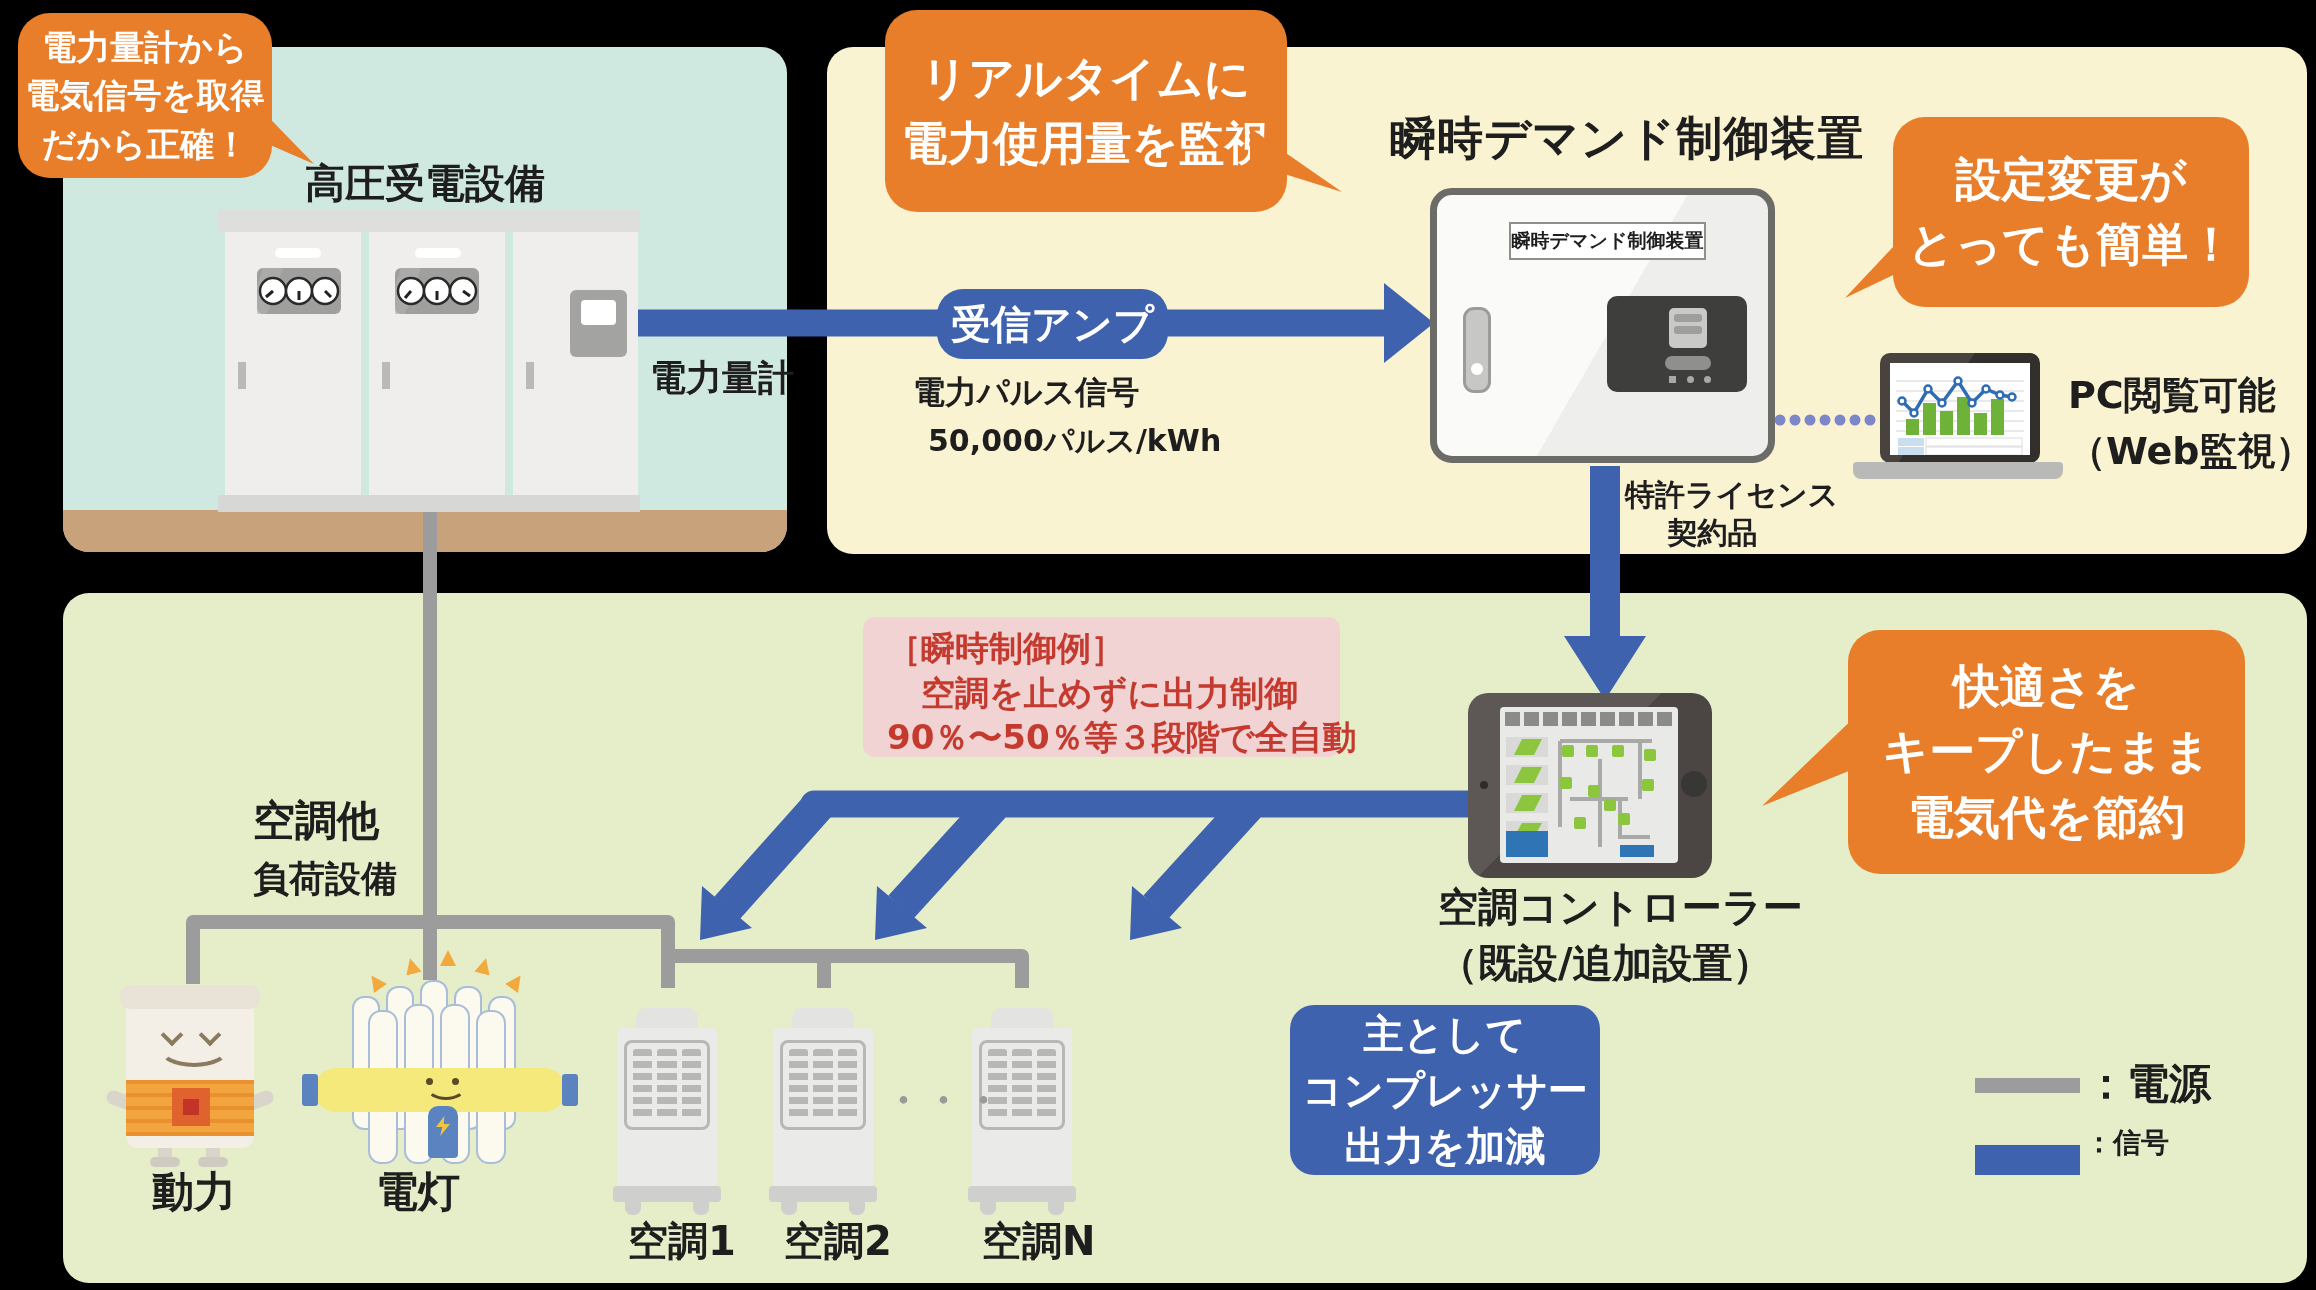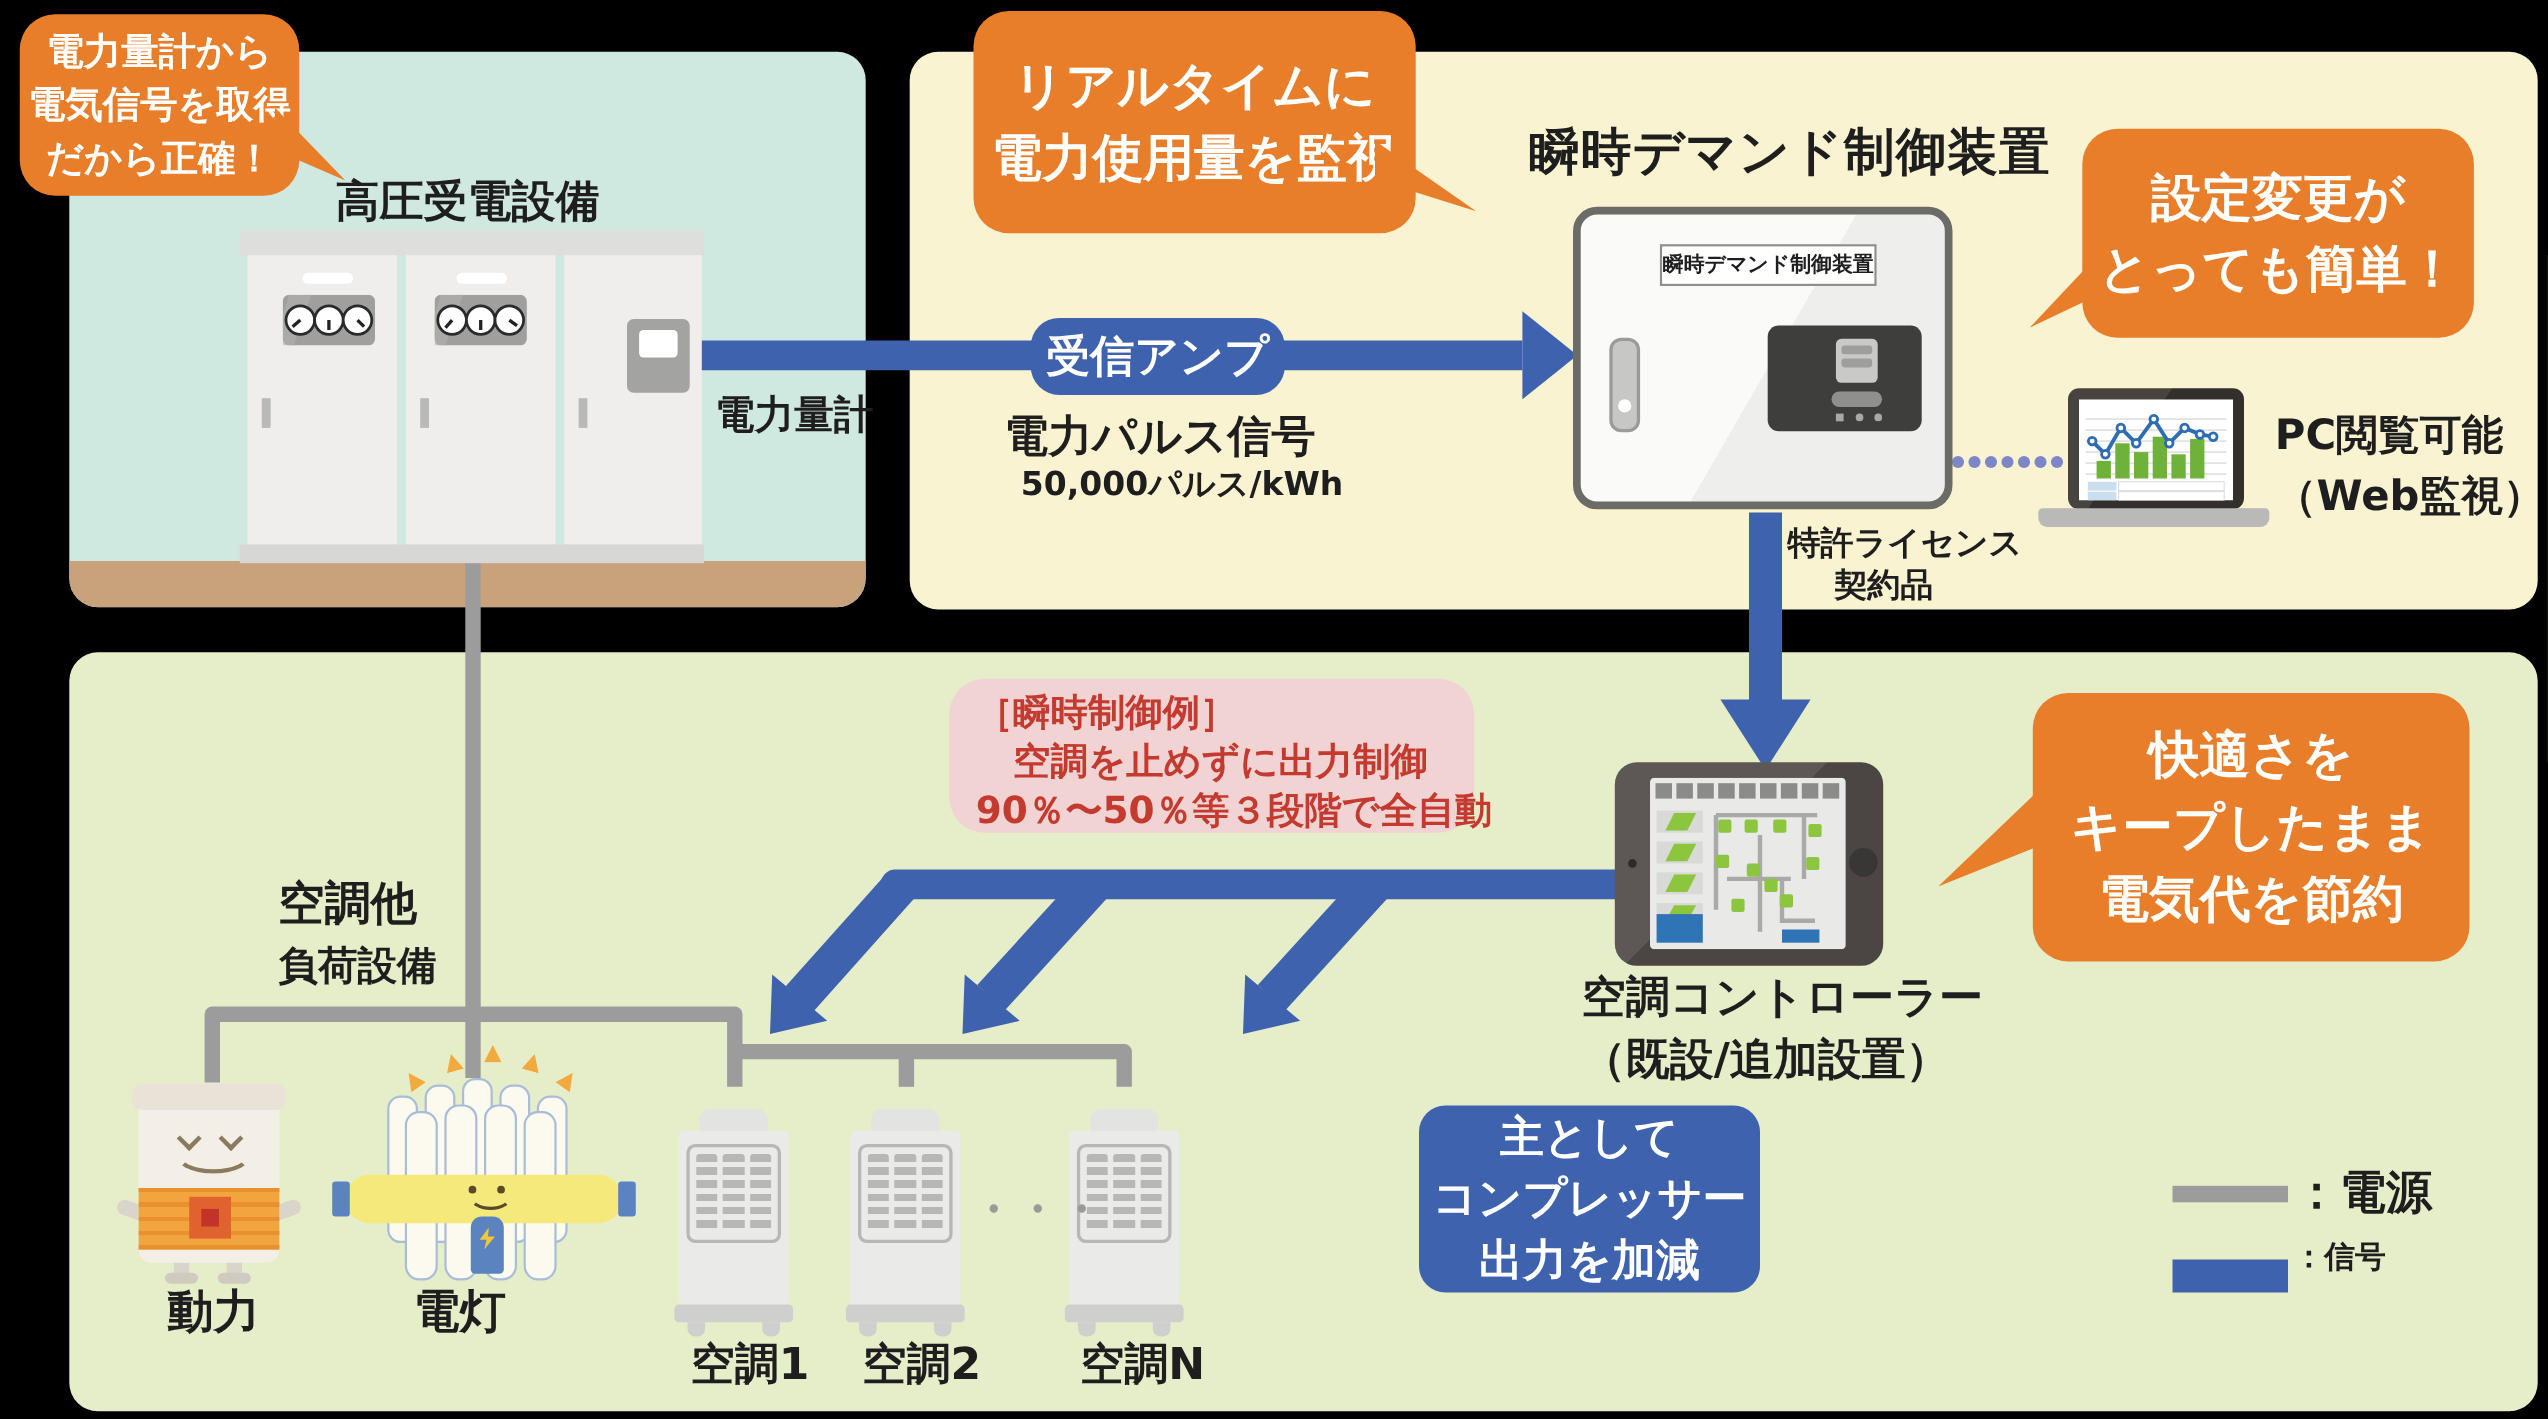--- a/index.html
+++ b/index.html
@@ -142,21 +142,21 @@
       <div class="abs" style="left:62px;top:80px;width:7px;height:7px;background:#a8a8a6;"></div>
       <div class="abs" style="left:80px;top:80px;width:7px;height:7px;border-radius:50%;background:#a8a8a6;"></div>
       <div class="abs" style="left:97px;top:80px;width:7px;height:7px;border-radius:50%;background:#a8a8a6;"></div>
     </div>
   </div>
 
   <div class="abs" style="left:937px;top:289px;width:231px;height:70px;background:var(--blue);border-radius:26px;
               display:flex;align-items:center;justify-content:center;">
     <span class="txt" style="color:#fff;font-size:40px;">受信アンプ</span>
   </div>
-  <div class="txt abs" style="left:913px;top:372px;font-size:40px;">電力パルス信号</div>
+  <div class="txt abs" style="left:913px;top:372px;font-size:32px;">電力パルス信号</div>
   <div class="txt abs" style="left:928px;top:422px;font-size:30px;">50,000パルス/kWh</div>
 
   <div class="abs" style="left:1625px;top:476px;width:175px;text-align:center;">
     <div class="txt" style="font-size:30px;">特許ライセンス</div>
     <div class="txt" style="font-size:30px;">契約品</div>
   </div>
 
   <div class="abs" style="left:1853px;top:353px;width:210px;height:128px;">
     <div class="abs" style="left:27px;top:0;width:160px;height:110px;border-radius:10px;background:linear-gradient(125deg,#48433f 0 40%,#332f2c 40%);"></div>
     <svg class="abs" style="left:37px;top:10px;" width="140" height="92" viewBox="0 0 140 92">
@@ -194,21 +194,21 @@
       <rect x="8" y="84" width="26" height="8" fill="#c9dff0"></rect>
       <rect x="36" y="84" width="96" height="8" fill="#fff" stroke="#dcdcdc"></rect>
     </svg>
     <div class="abs" style="left:0;top:109px;width:210px;height:17px;background:#b9b9b7;border-radius:4px 4px 8px 8px;"></div>
   </div>
   <div class="abs" style="left:2068px;top:372px;">
     <div class="txt" style="font-size:38px;">PC閲覧可能</div>
     <div class="txt" style="font-size:38px;margin-top:8px;">（Web監視）</div>
   </div>
 
-  <div class="abs" style="left:863px;top:617px;width:477px;height:140px;background:var(--pink);border-radius:32px;
+  <div class="abs" style="left:863px;top:617px;width:477px;height:140px;background:var(--pink);border-radius:12px;
               padding:0;box-sizing:border-box;">
     <div class="txt" style="color:var(--red);font-size:34px;margin:10px 0 0 24px;">［瞬時制御例］</div>
     <div class="txt" style="color:var(--red);font-size:34px;margin:2px 0 0 58px;">空調を止めずに出力制御</div>
     <div class="txt" style="color:var(--red);font-size:34px;margin:2px 0 0 24px;">90％〜50％等３段階で全自動</div>
   </div>
 
   <div class="abs" style="left:1468px;top:693px;width:244px;height:185px;border-radius:20px;
               background:linear-gradient(135deg,#5d5855 0 45%,#4b4643 45%);">
     <svg class="abs" style="left:32px;top:14px;" width="178" height="156" viewBox="0 0 178 156">
       <rect x="0" y="0" width="178" height="156" rx="4" fill="#e9e9e7"></rect>

